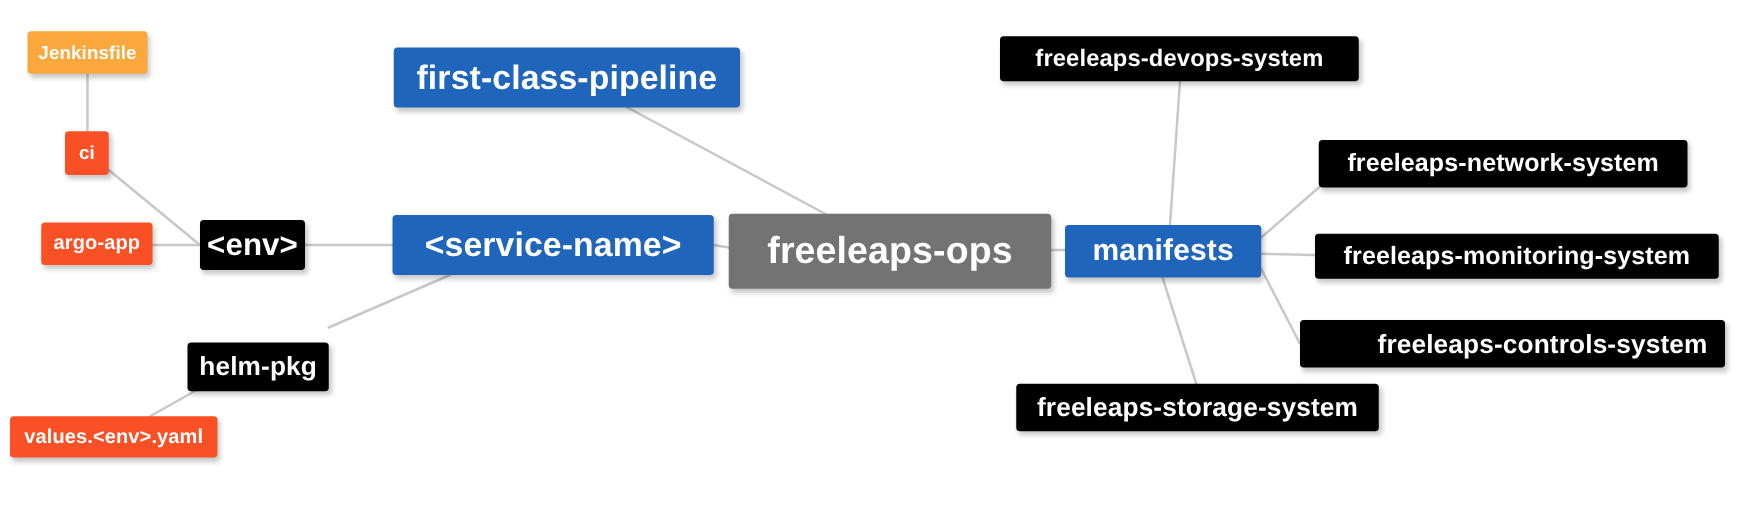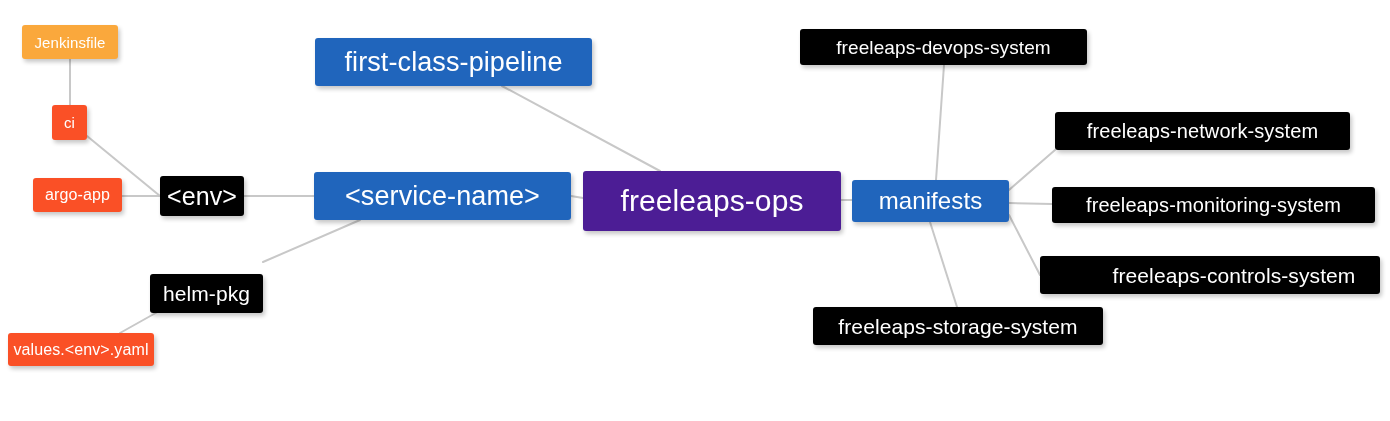--- a/index.html
+++ b/index.html
@@ -10,20 +10,21 @@
   body {
     font-family: "Liberation Sans", sans-serif;
     -webkit-font-smoothing: antialiased;
   }
   #mindmap-canvas {
     position: relative;
     width: 1390px;
     height: 421px;
     background: #ffffff;
     overflow: hidden;
+    font-weight: bold;
   }
   #edge-layer {
     position: absolute;
     left: 0;
     top: 0;
     width: 1390px;
     height: 421px;
     pointer-events: none;
   }
   .node {
@@ -37,21 +38,21 @@
     white-space: nowrap;
     letter-spacing: 0.1px;
     box-shadow: 2px 3px 4px rgba(0,0,0,0.22);
     line-height: 1;
   }
   .node-label {
     display: block;
     color: #ffffff;
   }
   
-  .c-root   { background: #4c1d95; }
+  .c-root   { background: #737373; }
   .c-blue   { background: #2065bc; }
   .c-green  { background: #000000; }
   .c-orange { background: #faa83c; }
   .c-red    { background: #fa5026; }
 </style>
 </head>
 <body>
 
 <div id="mindmap-canvas">
   <svg id="edge-layer" viewBox="0 0 1390 421" preserveAspectRatio="none">
@@ -79,21 +80,21 @@
       </div>
       <div class="node c-red" style="left: 33px; top: 178px; width: 89px; height: 34px;">
         <span class="node-label" style="font-size: 16px;">argo-app</span>
       </div>
       <div class="node c-green" style="left: 160px; top: 176px; width: 84px; height: 40px;">
         <span class="node-label" style="font-size: 25px;">&lt;env&gt;</span>
       </div>
       <div class="node c-green" style="left: 150px; top: 274px; width: 113px; height: 39px;">
         <span class="node-label" style="font-size: 21px;">helm-pkg</span>
       </div>
-      <div class="node c-red" style="left: 8px; top: 333px; width: 146px; height: 33px;">
+      <div class="node c-red" style="left: 8px; top: 333px; width: 166px; height: 33px;">
         <span class="node-label" style="font-size: 16px;">values.&lt;env&gt;.yaml</span>
       </div>
       <div class="node c-blue" style="left: 315px; top: 38px; width: 277px; height: 48px;">
         <span class="node-label" style="font-size: 27px;">first-class-pipeline</span>
       </div>
       <div class="node c-blue" style="left: 314px; top: 172px; width: 257px; height: 48px;">
         <span class="node-label" style="font-size: 27px;">&lt;service-name&gt;</span>
       </div>
       <div class="node c-root" style="left: 583px; top: 171px; width: 258px; height: 60px;">
         <span class="node-label" style="font-size: 30px;">freeleaps-ops</span>

